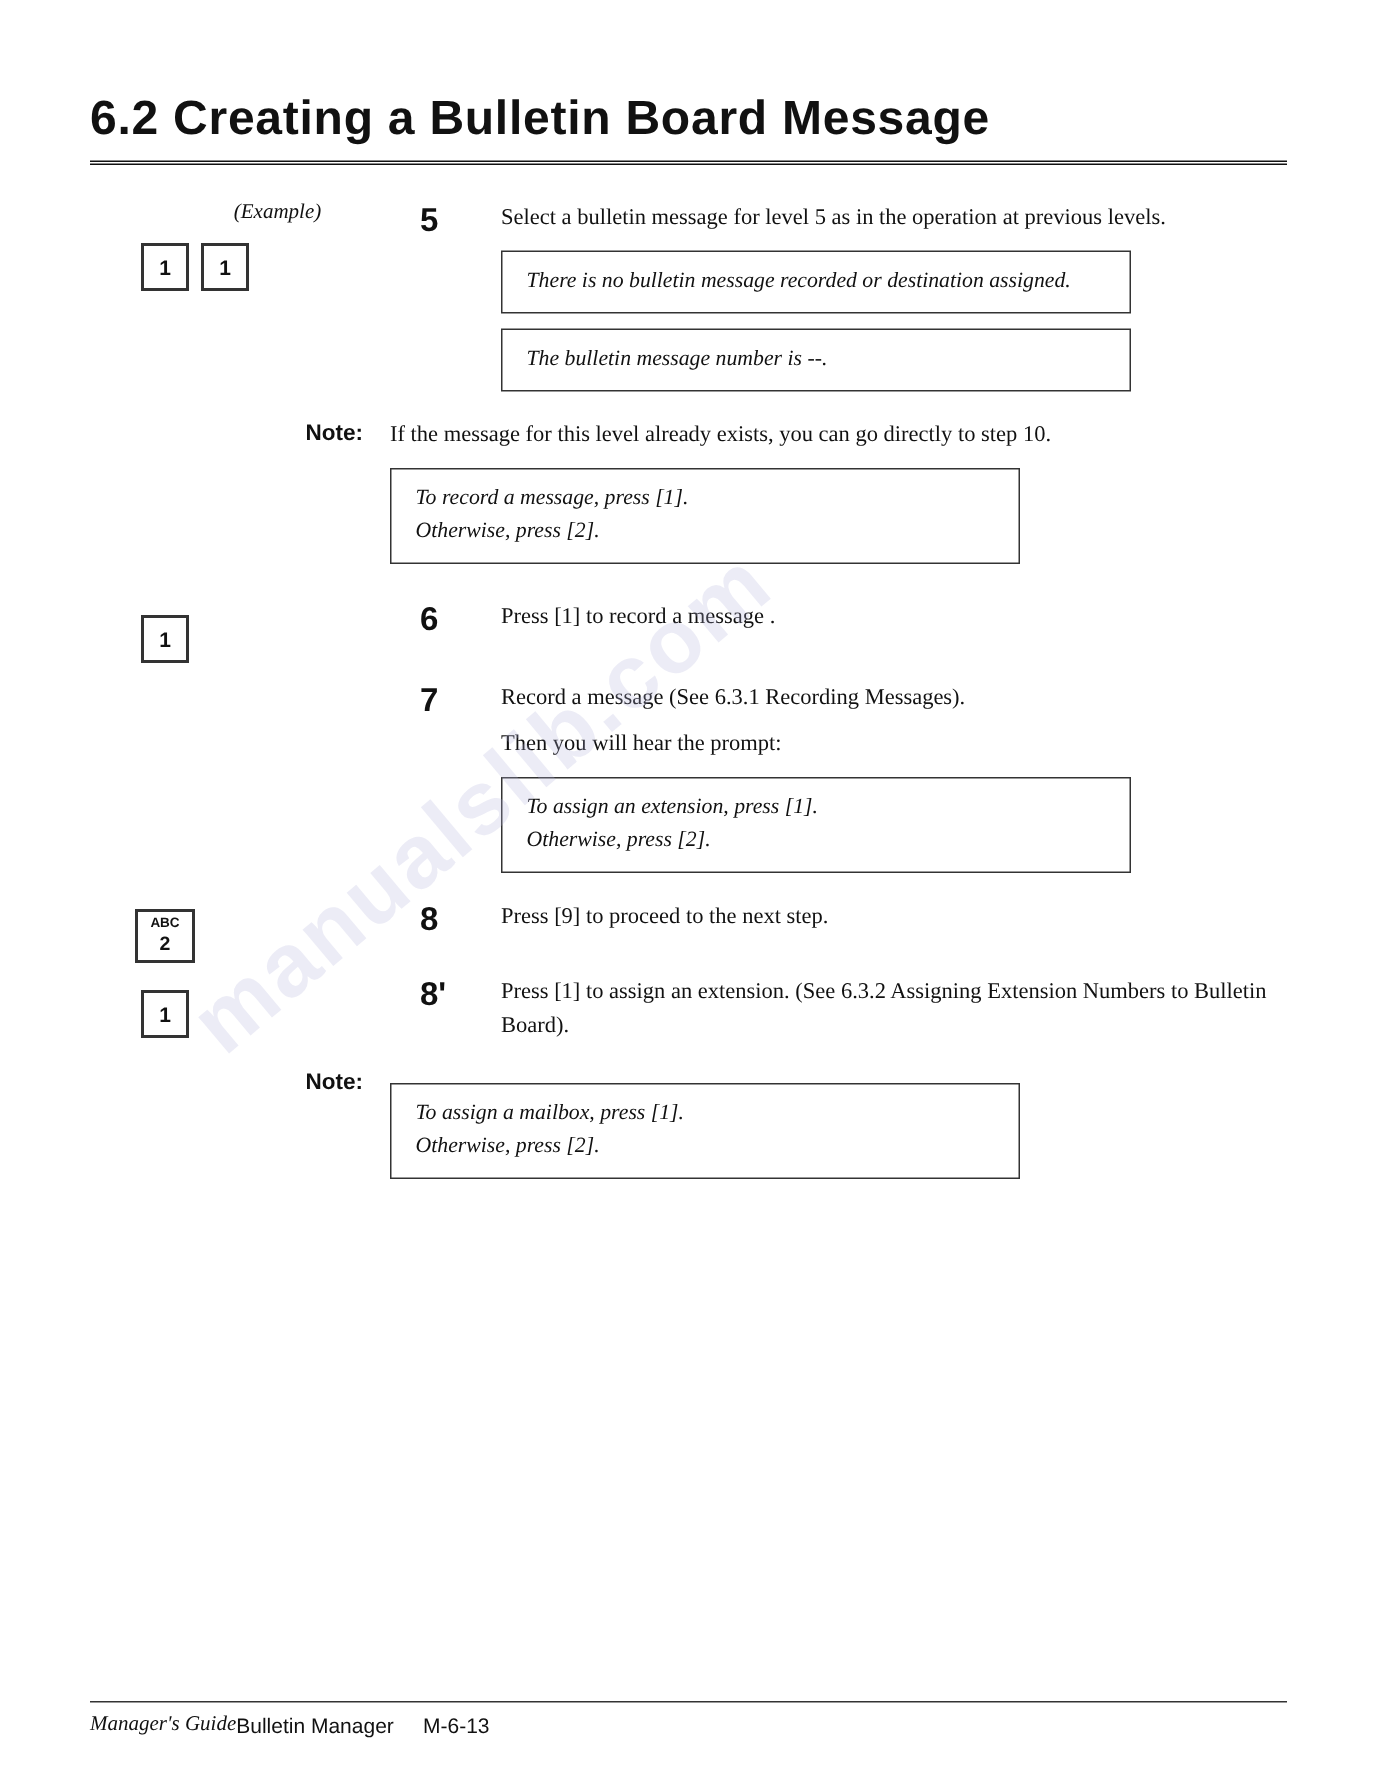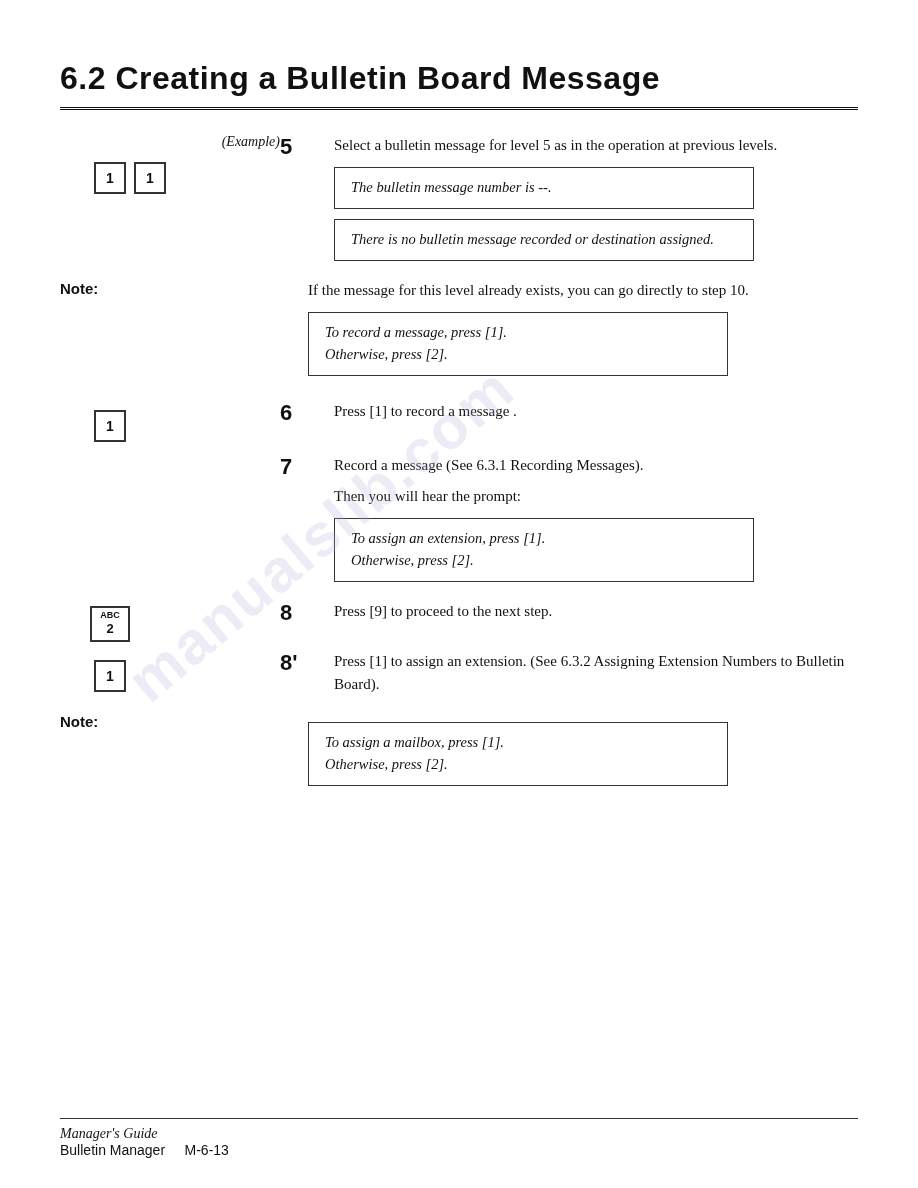--- a/index.html
+++ b/index.html
@@ -126,63 +126,61 @@
     }
 
     
     .footer {
       position: absolute;
       bottom: 30px;
       left: 60px;
       right: 60px;
       border-top: 1.5px solid #333;
       display: flex;
-      flex-direction: column;
-      justify-content: center;
+      justify-content: flex-start;
       padding-top: 7px;
       font-size: 14px;
       font-style: italic;
     }
     .footer-right {
       font-style: normal;
       font-family: Arial, Helvetica, sans-serif;
     }
 
     .left-example {
       width: 220px;
       min-width: 180px;
-      text-align: right;
+      text-align: center;
       padding-left: 20px;
     }
 
     
     .mt8 { margin-top: 8px; }
     .mt14 { margin-top: 14px; }
 
     .note-row {
       display: flex;
       flex-direction: row;
       align-items: flex-start;
       margin-bottom: 14px;
     }
     .note-row .note-label-col {
       width: 200px;
       min-width: 160px;
-      text-align: left;
+      text-align: right;
       padding-right: 18px;
       font-weight: bold;
       font-family: Arial, Helvetica, sans-serif;
       font-size: 15px;
       padding-top: 1px;
     }
     .note-row .note-content {
       flex: 1;
       font-size: 15px;
       line-height: 1.5;
-      margin-left: 48px;
     }
 
     .main-layout {
       display: flex;
       flex-direction: row;
       align-items: flex-start;
       gap: 0;
     }
   </style>
 </head>
@@ -206,22 +204,22 @@
         <div class="example-label">(Example)</div>
         <div class="keys-row">
           <div class="key-box">1</div>
           <div class="key-box">1</div>
         </div>
       </div>
       <div style="display:flex;flex-direction:row;align-items:flex-start;flex:1;">
         <div class="step-num" style="width:44px;min-width:44px;">5</div>
         <div style="flex:1;">
           <div class="para">Select a bulletin message for level 5 as in the operation at previous levels.</div>
+          <div class="prompt-box">There is no bulletin message recorded or destination assigned.</div>
           <div class="prompt-box">The bulletin message number is --.</div>
-          <div class="prompt-box">There is no bulletin message recorded or destination assigned.</div>
         </div>
       </div>
     </div>
 
     <div class="note-row mt8">
       <div class="note-label-col">Note:</div>
       <div class="note-content">
         <div class="para">If the message for this level already exists, you can go directly to step 10.</div>
         <div class="prompt-box" style="white-space:pre-line;">To record a message, press [1].
 Otherwise, press [2].</div>

